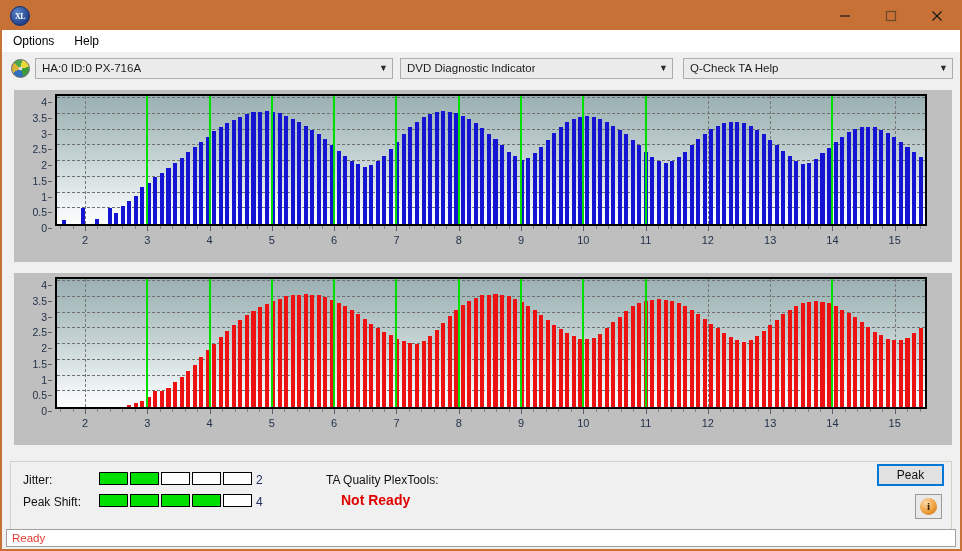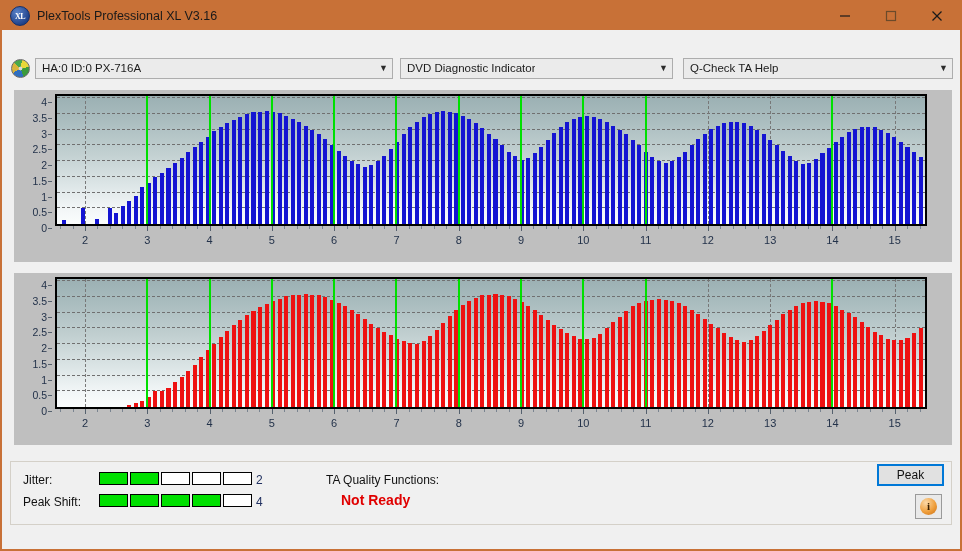--- a/index.html
+++ b/index.html
@@ -95,21 +95,21 @@
   .ytick{position:absolute;right:0;width:4px;height:0;border-top:1px solid #55616e;}
   .xaxis{position:absolute;left:41px;top:136px;width:872px;height:30px;}
   .xtick{position:absolute;top:0;width:0;height:5px;border-left:1px solid #55616e;}
   .xtick-minor{position:absolute;top:0;width:0;height:3px;border-left:1px solid #7a8490;}
   .xlab{
     position:absolute;top:8px;font-size:11px;color:#23324a;
     transform:translateX(-50%);white-space:nowrap;
   }
   
   .infopanel{
-    position:absolute;left:8px;top:459px;width:942px;height:64px;
+    position:absolute;left:8px;top:459px;width:942px;height:76px;
     box-sizing:border-box;border:1px solid #d4d0c8;background:#f0f0f0;
   }
   .lbl{position:absolute;font-size:12px;color:#111;white-space:nowrap;}
   #jitter-label{left:12px;top:11px;}
   #peakshift-label{left:12px;top:33px;}
   .meter{position:absolute;display:flex;gap:2px;}
   #jitter-meter{left:88px;top:10px;}
   #peakshift-meter{left:88px;top:32px;}
   .seg{width:29px;height:13px;box-sizing:border-box;border:1px solid #000;background:#fff;}
   .seg.on{background:#00e000;}
@@ -140,41 +140,44 @@
   }
   .status-text{font-size:11.5px;color:#e23a2e;padding-left:5px;}
 </style>
 </head>
 <body>
 
 <div id="app">
 
   <div class="titlebar">
     <div class="app-icon">XL</div>
-    <div class="title-text">PlexTools Professional XL V3.16</div>
     <div class="win-btns">
       <div class="win-btn">
         <svg width="12" height="12" viewBox="0 0 12 12">
             <line x1="1" y1="6" x2="11" y2="6" stroke="#1a1a1a" stroke-width="1.2"></line>
           </svg>
       </div>
       <div class="win-btn">
         <svg width="12" height="12" viewBox="0 0 12 12">
             <rect x="1.5" y="1.5" width="9" height="9" fill="none" stroke="#6b4a2a" stroke-width="1.2"></rect>
           </svg>
       </div>
       <div class="win-btn">
         <svg width="12" height="12" viewBox="0 0 12 12">
             <line x1="1.5" y1="1.5" x2="10.5" y2="10.5" stroke="#1a1a1a" stroke-width="1.3"></line>
             <line x1="10.5" y1="1.5" x2="1.5" y2="10.5" stroke="#1a1a1a" stroke-width="1.3"></line>
           </svg>
       </div>
     </div>
   </div>
 
+  <div class="menubar">
+    <div class="menu-item">Options</div>
+    <div class="menu-item">Help</div>
+  </div>
 
   <div class="toolbar">
     <div class="drive-icon"></div>
     <div class="combo" id="combo-drive">
       <span class="cval">HA:0 ID:0  PX-716A</span>
       <span class="carrow">▼</span>
     </div>
     <div class="combo" id="combo-func">
       <span class="cval">DVD Diagnostic Indicator</span>
       <span class="carrow">▼</span>
@@ -769,23 +772,26 @@
     <div class="lbl" id="peakshift-label">Peak Shift:</div>
     <div class="meter" id="peakshift-meter">
         <div class="seg on"></div>
         <div class="seg on"></div>
         <div class="seg on"></div>
         <div class="seg on"></div>
         <div class="seg"></div>
       </div>
     <div class="meterval" id="peakshift-value">4</div>
 
-    <div class="lbl" id="ta-label">TA Quality Functions:</div>
+    <div class="lbl" id="ta-label">TA Quality PlexTools:</div>
     <div class="lbl" id="ta-value">Not Ready</div>
   </div>
 
   <div class="start-btn">Peak</div>
   <div class="info-btn">
     <span class="info-glyph">i</span>
   </div>
 
+  <div class="statusbar">
+    <span class="status-text">Ready</span>
+  </div>
 
 </div>
 
 </body></html>

